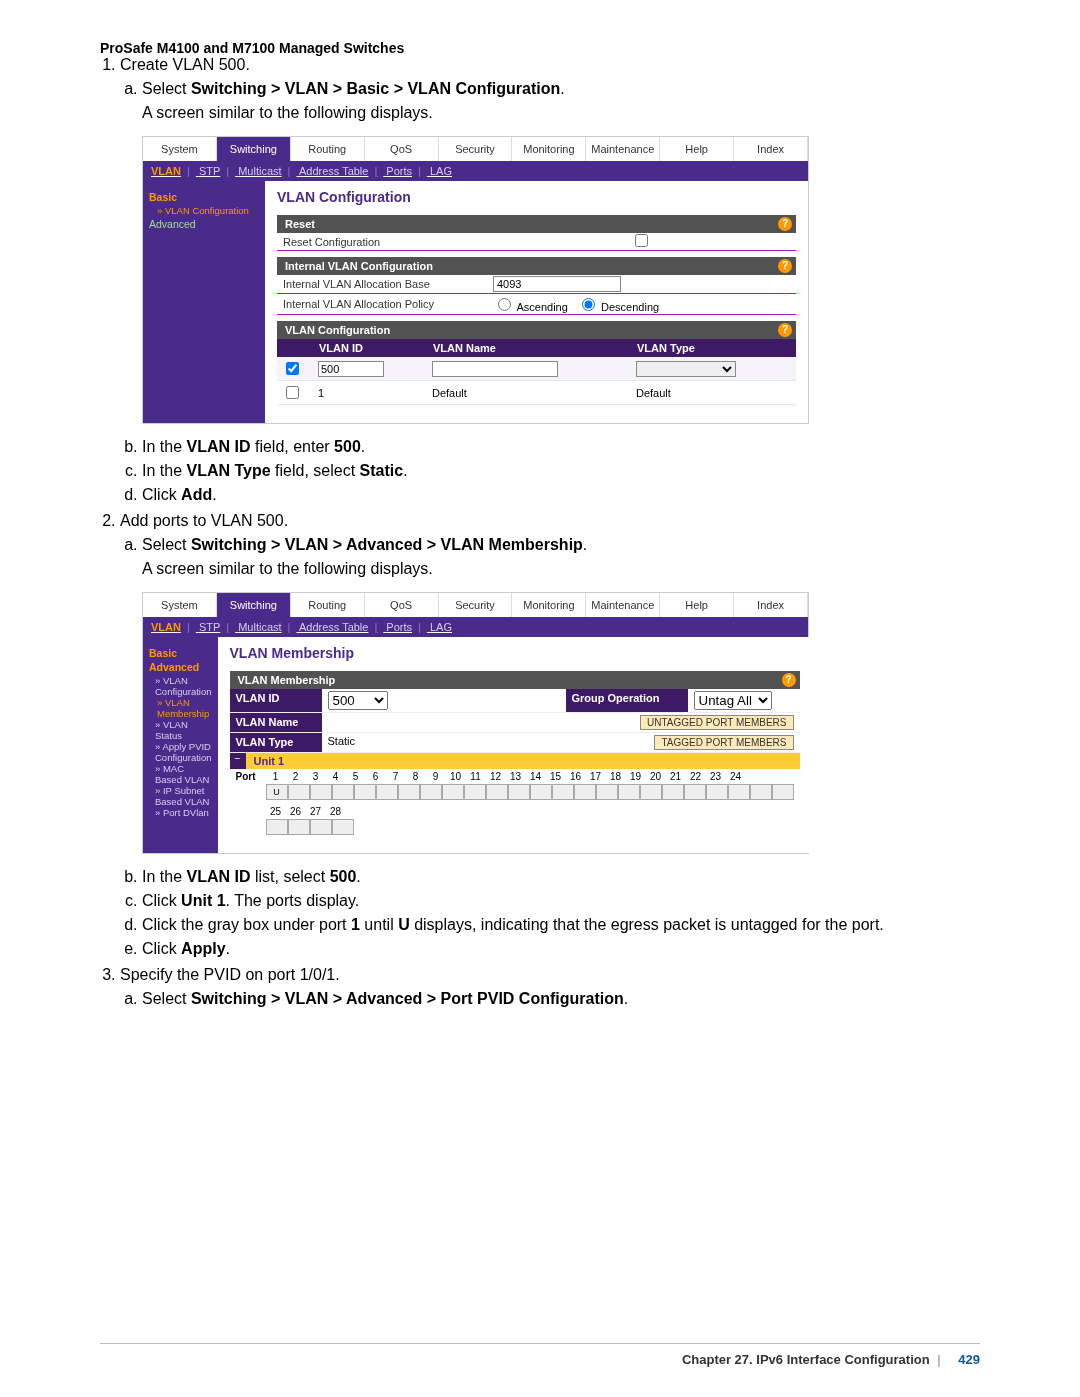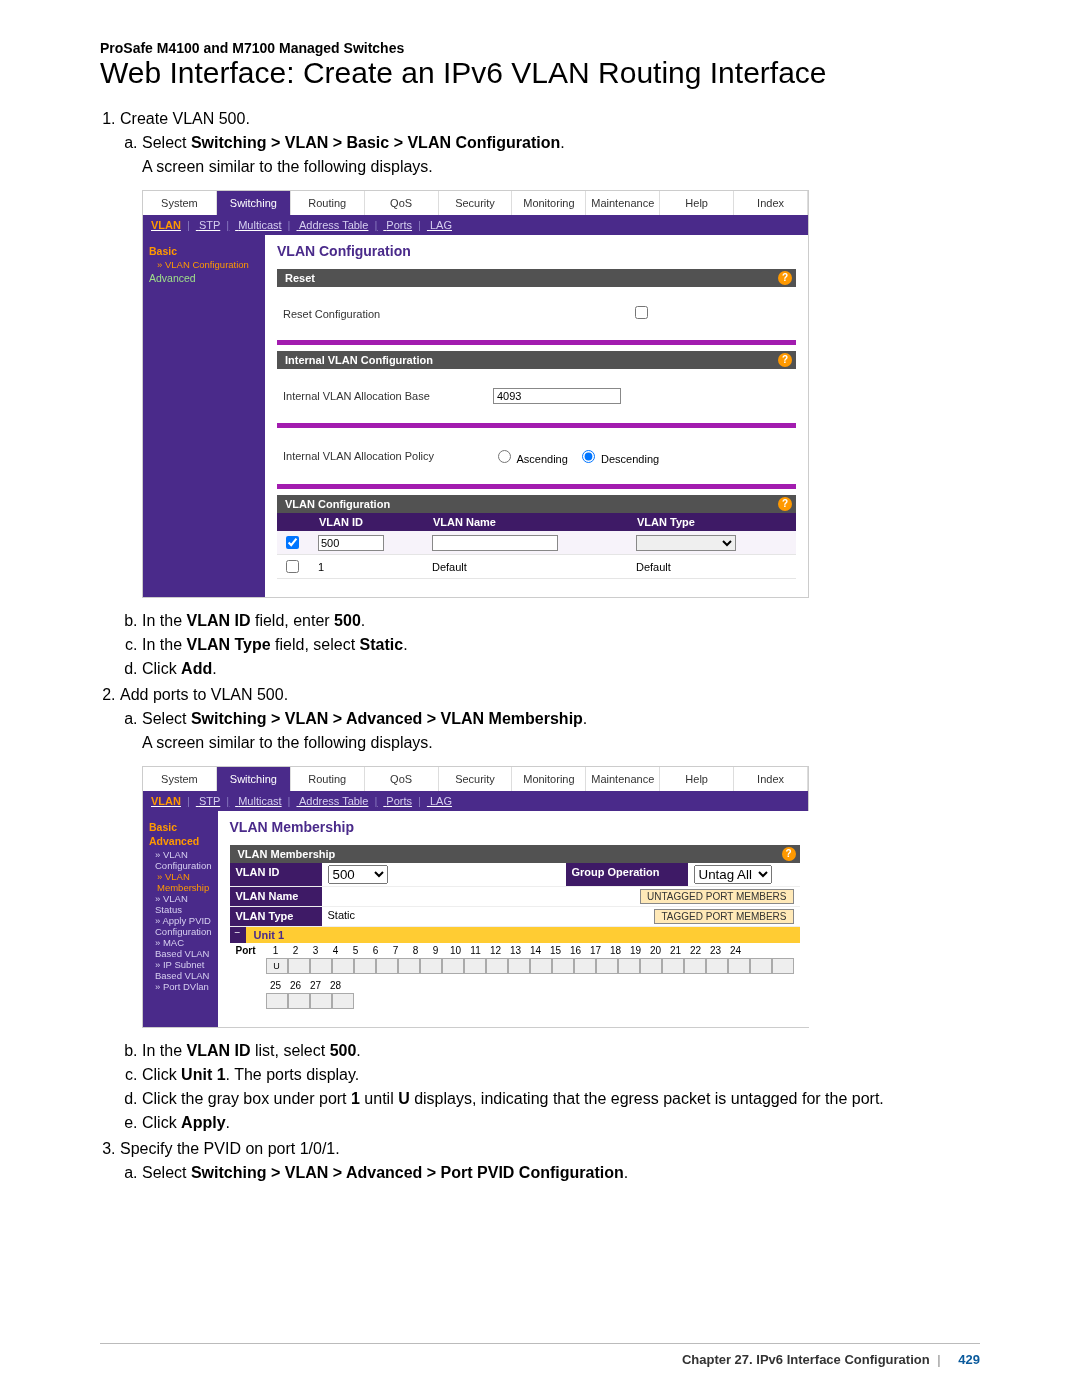--- a/index.html
+++ b/index.html
@@ -108,21 +108,21 @@
     margin-top: 6px;
     position: relative;
   }
   .help-icon {
     position: absolute; right: 4px; top: 2px;
     width: 14px; height: 14px; border-radius: 7px;
     background: #ff9900; color:#fff; font-size:10px; text-align:center; line-height:14px;
   }
   .row {
     display:flex; align-items:center;
-    padding:19px 6px; font-size:11px; border-bottom:5px solid #a21caf;
+    padding:1px 6px; font-size:11px; border-bottom:1px solid #a21caf;
     background:#fff;
   }
   .row .label { width: 210px; color:#333; }
   .row .val { flex:1; }
   .row input[type="text"] { font-size:11px; padding:1px 3px; border:1px solid #888; }
   .row input[type="checkbox"] { margin:0; }
 
   table.tbl { width:100%; border-collapse: collapse; font-size:11px; margin-bottom:4px;}
   table.tbl th { background:#3e1a66; color:#fff; padding:3px 6px; text-align:left; font-weight:bold; }
   table.tbl td { padding:2px 5px; border-bottom:1px solid #e5e5e5; background:#fff; }
@@ -154,21 +154,20 @@
   .footer .chap { font-weight:bold; }
   .footer .pg { color:#0a5a9c; font-weight:bold; margin-left:10px; }
   .footer .sep { color:#888; margin:0 4px; }
 </style>
 </head>
 <body>
 
 <div class="page">
   <div class="doc-header">ProSafe M4100 and M7100 Managed Switches</div>
 
-  <h1>Web Interface: Create an IPv6 VLAN Routing Interface</h1>
 
   <ol class="main-list">
     <li>
       <span>Create VLAN 500.</span>
       <ol class="sub-list">
         <li>
           <span>Select </span><b>Switching &gt; VLAN &gt; Basic &gt; VLAN Configuration</b><span>.</span>
           <div class="intro">A screen similar to the following displays.</div>
 
           

